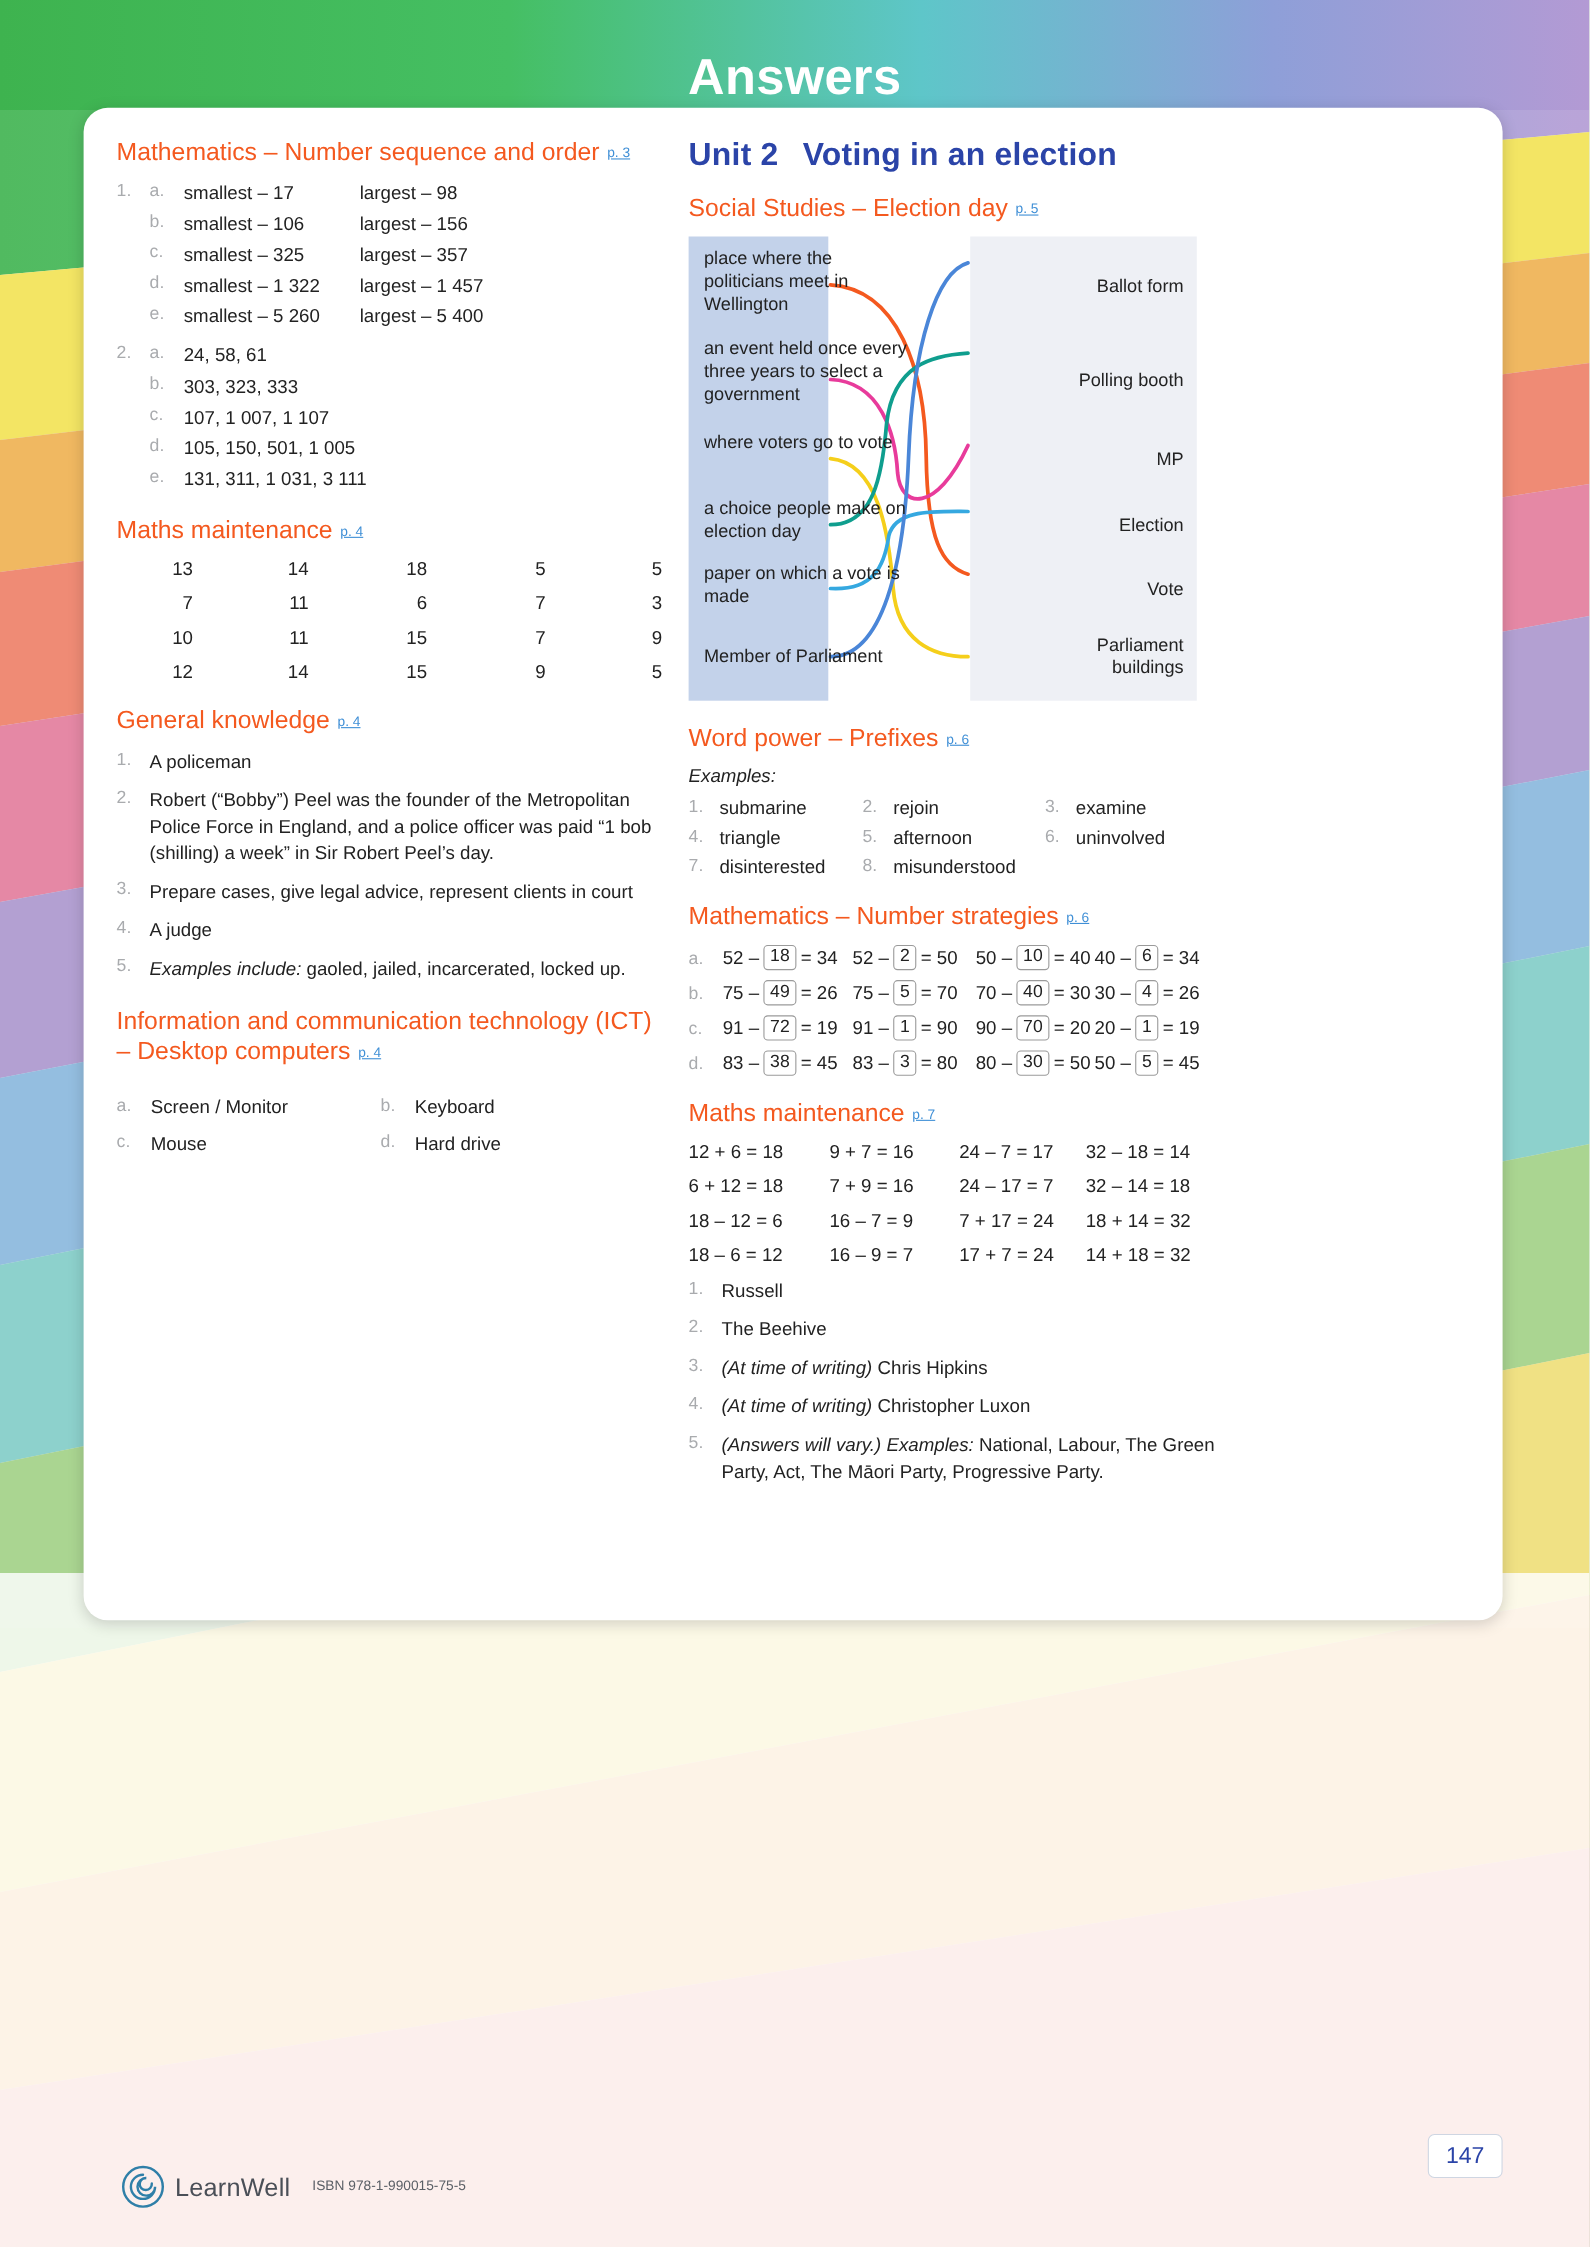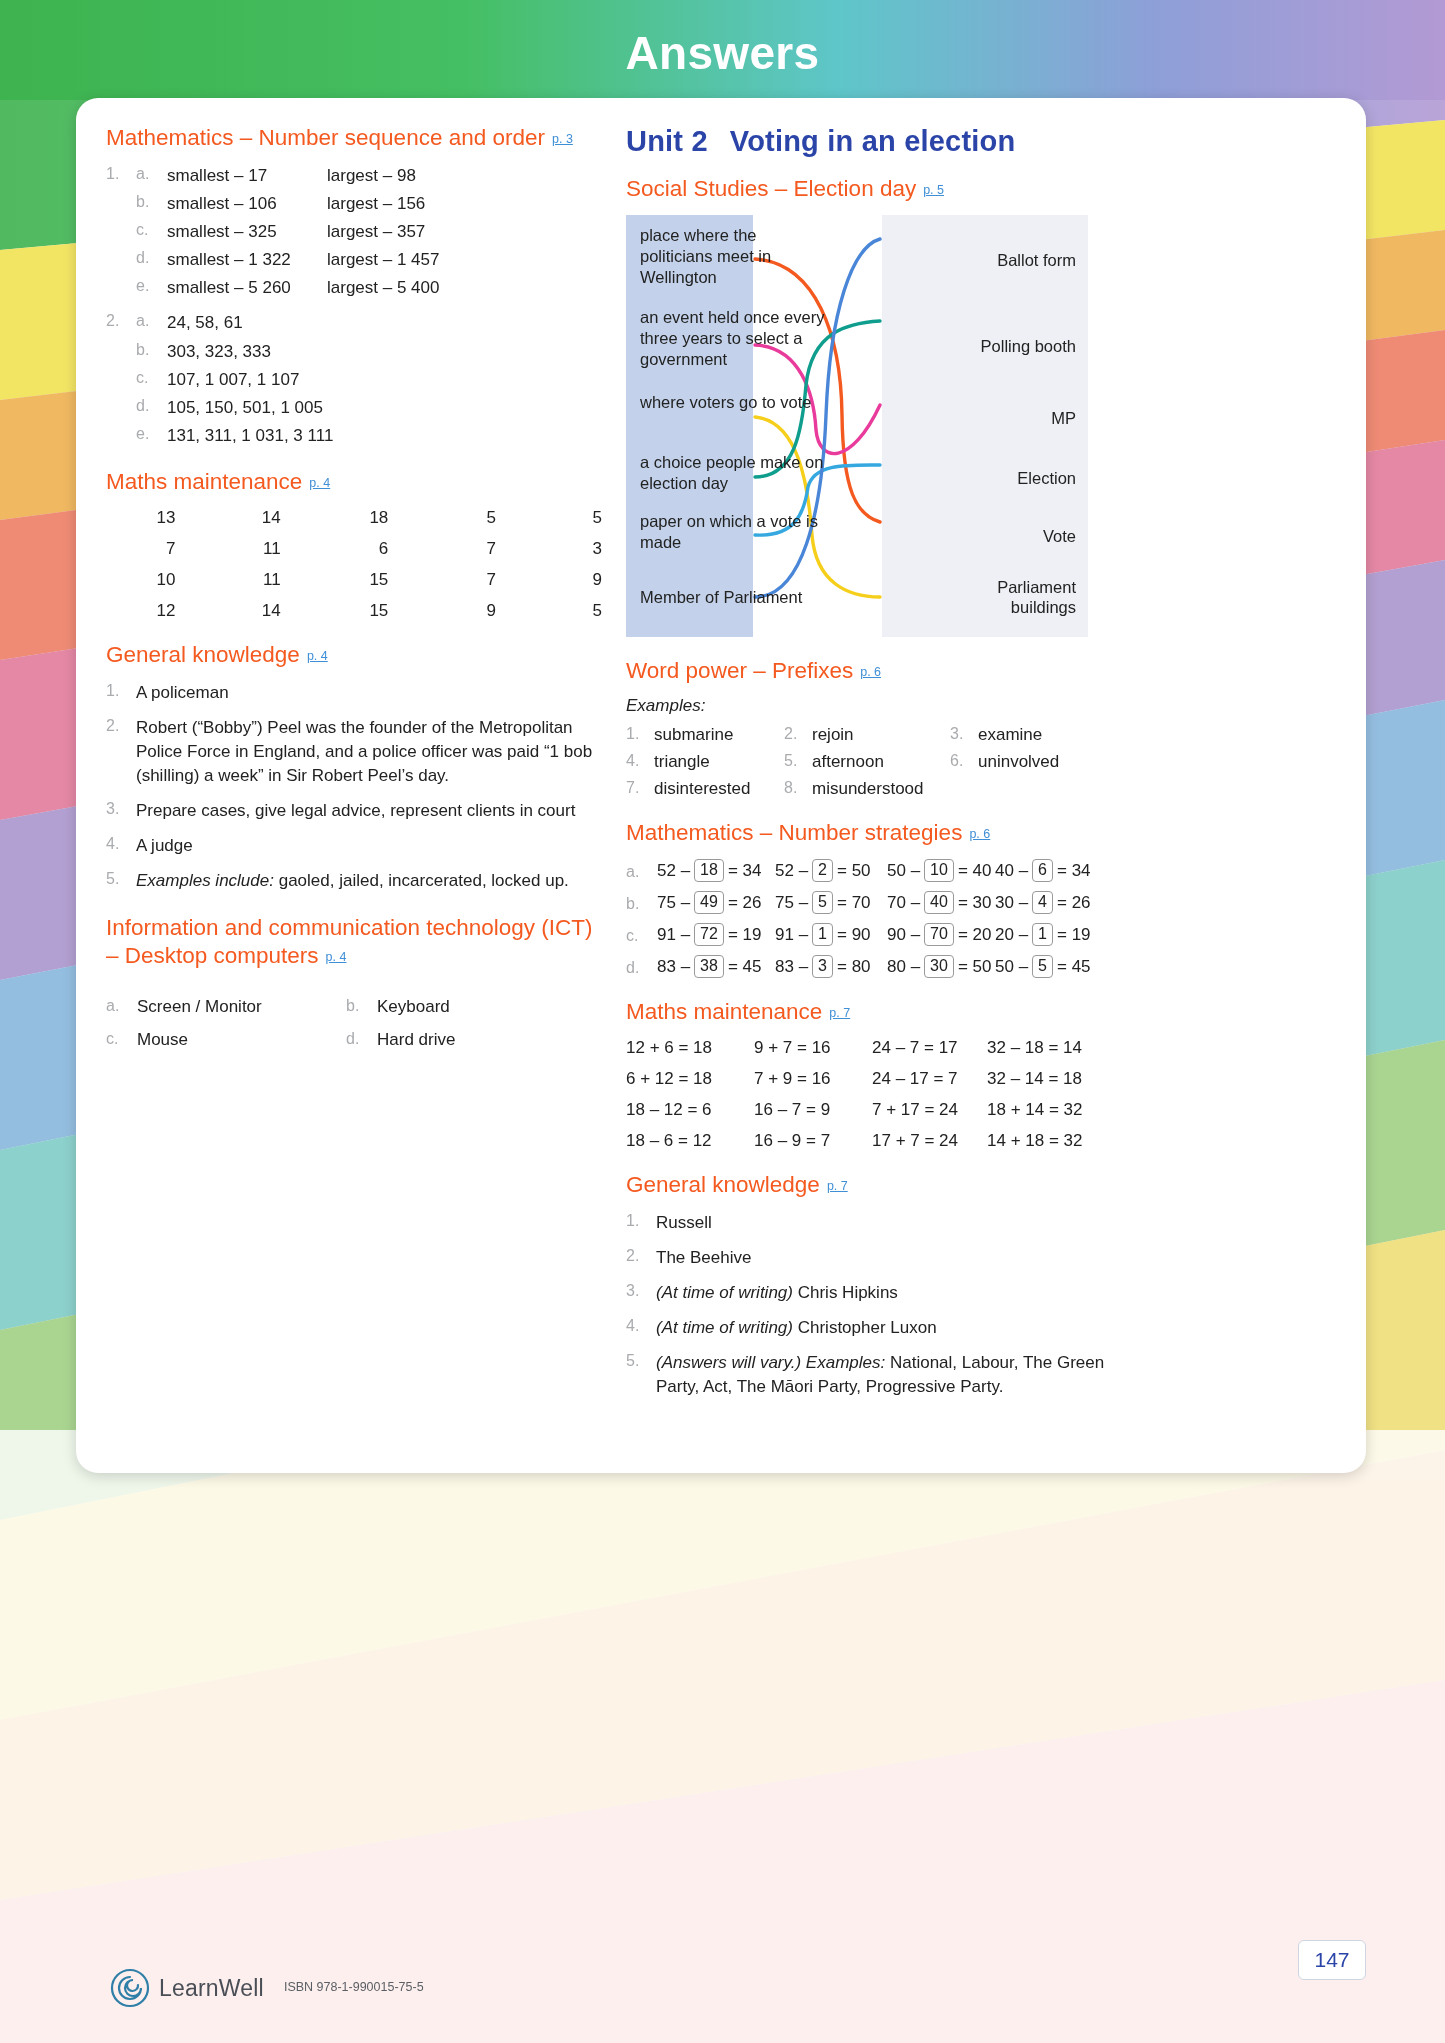--- a/index.html
+++ b/index.html
@@ -8,21 +8,21 @@
     font-family:"Liberation Sans", sans-serif;
     position:relative; overflow:hidden;
     background:#cfe0c8;
   }
 
   
   #bg { position:absolute; inset:0; z-index:0; }
 
   
   .page-header {
-    position:absolute; top:0; left:0; width:1445px; height:105px;
+    position:absolute; top:16px; left:0; width:1445px; height:105px;
     z-index:3; display:flex; align-items:center; justify-content:center;text-align:center;
   }
   .page-header h1 {
     font-size:46px; font-weight:bold; color:#ffffff;
     letter-spacing:.3px;
   }
 
   
   .card {
     position:absolute; left:76px; top:98px;
@@ -558,23 +558,20 @@
         <span class="mmcell m4">18 + 14 = 32</span>
       </div>
       <div class="mr2">
         <span class="mmcell m1">18 – 6 = 12</span>
         <span class="mmcell m2">16 – 9 = 7</span>
         <span class="mmcell m3">17 + 7 = 24</span>
         <span class="mmcell m4">14 + 18 = 32</span>
       </div>
     </div>
 
-    <div class="sec-head">
-      <span>General knowledge</span><span class="pref">p. 7</span>
-    </div>
     <div>
       <div class="q-row gap-row">
         <span class="q-num">1.</span>
         <span class="q-text">Russell</span>
       </div>
       <div class="q-row gap-row">
         <span class="q-num">2.</span>
         <span class="q-text">The Beehive</span>
       </div>
       <div class="q-row gap-row">

